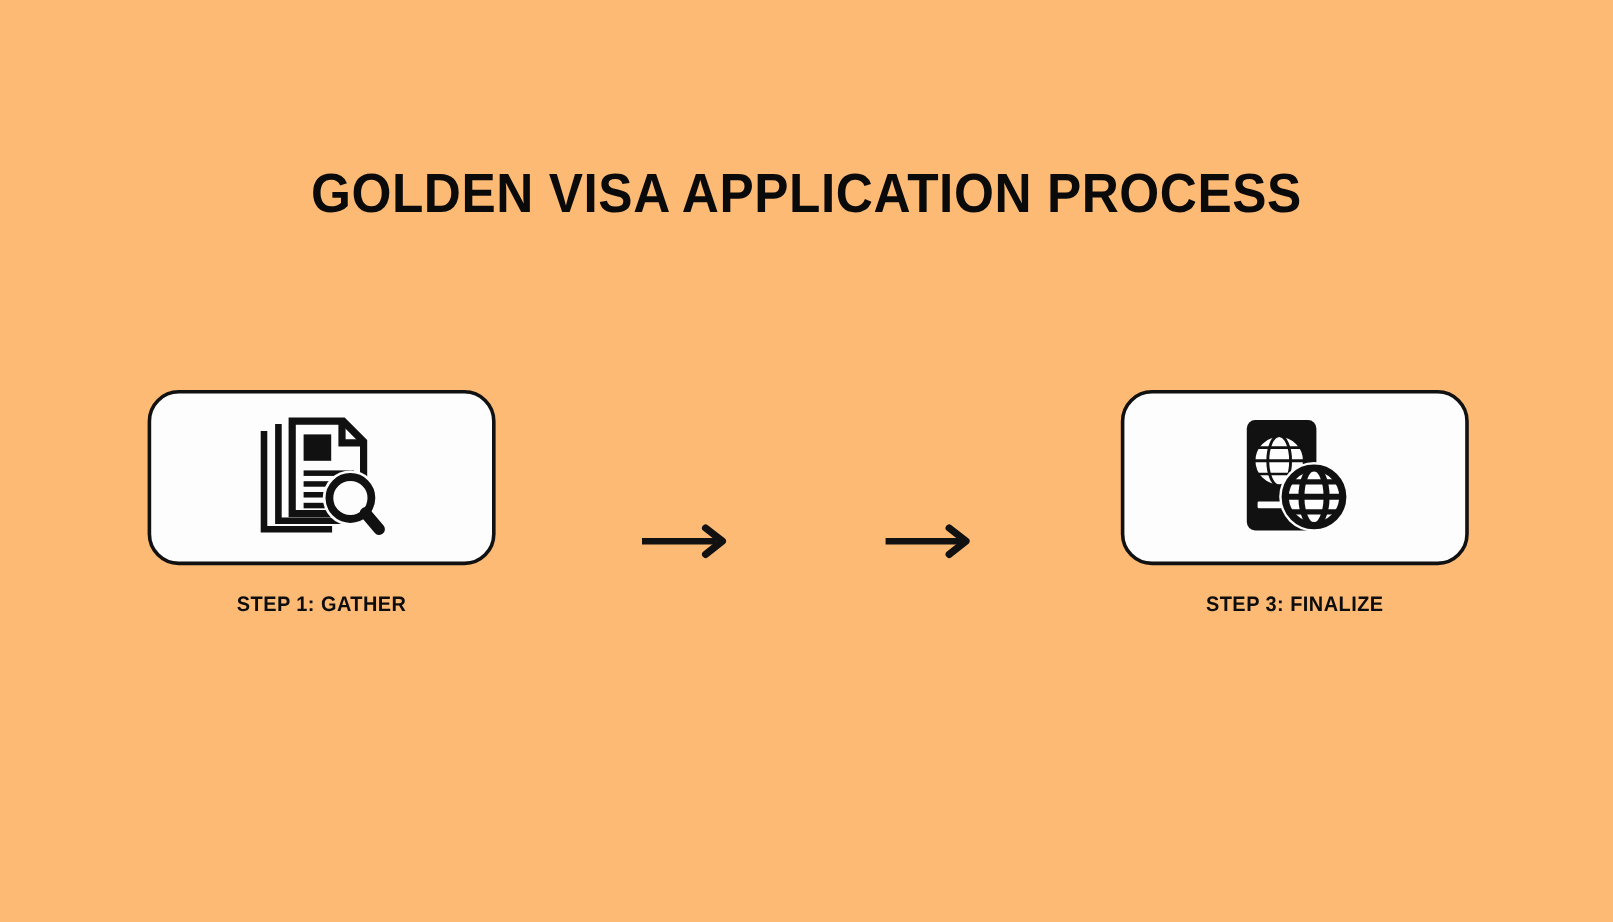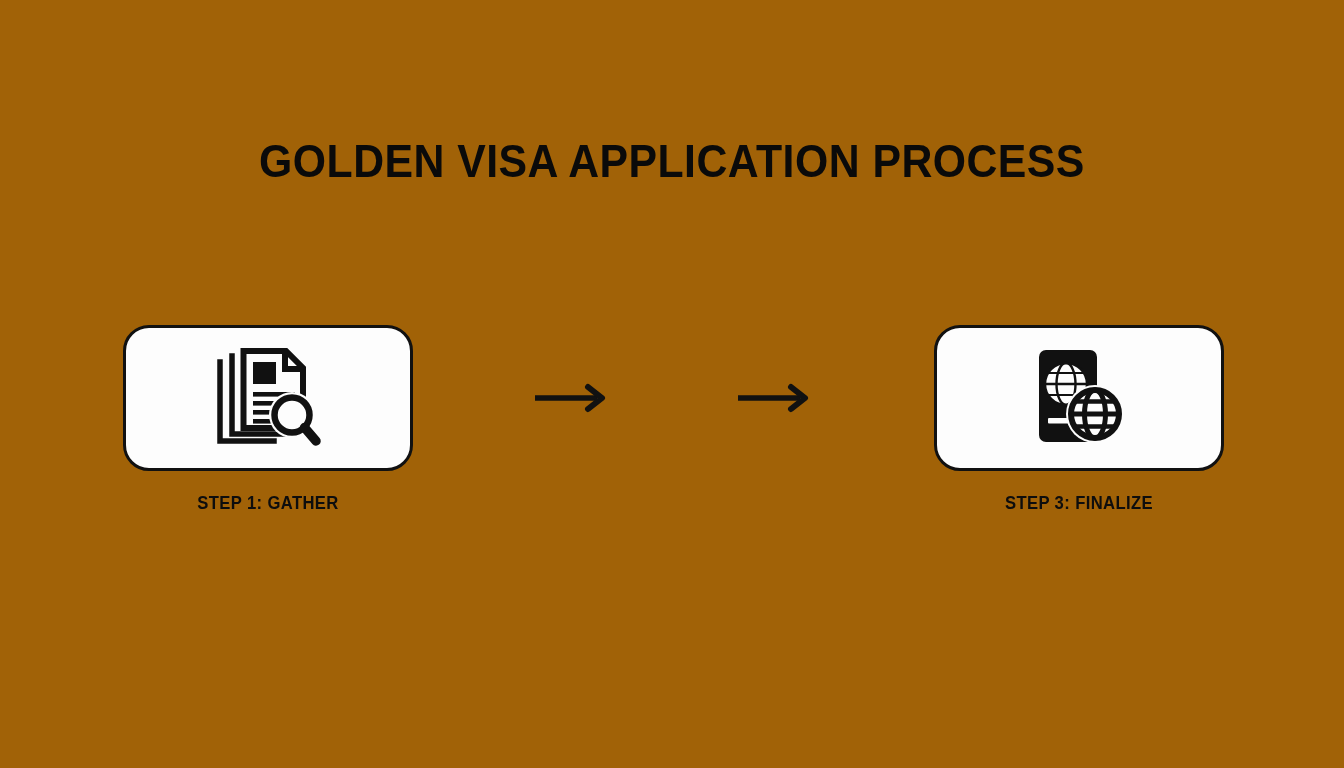--- a/index.html
+++ b/index.html
@@ -11,21 +11,21 @@
     height: 768px;
     background: #fdfdfd;
     font-family: "Liberation Sans", sans-serif;
     overflow: hidden;
     position: relative;
   }
 
   .slide {
     position: absolute;
     inset: 0;
-    background: #a16207;
+    background: #fdba74;
   }
 
   
   .title {
     position: absolute;
     top: 134px;
     left: 0;
     width: 1344px;
     text-align: center;
     font-size: 46px;
@@ -40,21 +40,21 @@
   }
 
   
   .flow {
     position: absolute;
     top: 325px;
     left: 123px;
     width: 1101px;
     height: 146px;
     display: flex;
-    align-items: center;
+    align-items: flex-end;
     justify-content: space-between;
   }
 
   .step {
     position: relative;
     width: 290px;
     height: 146px;
     flex: 0 0 auto;
   }
 

